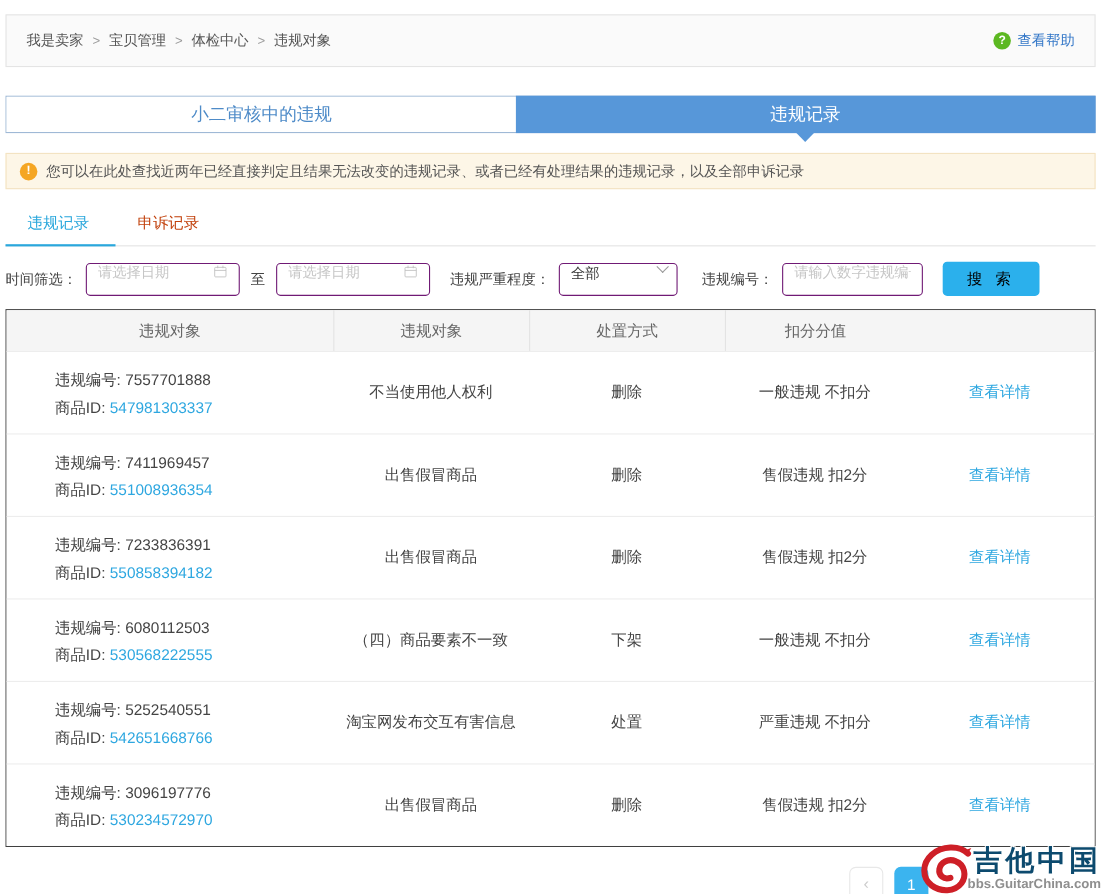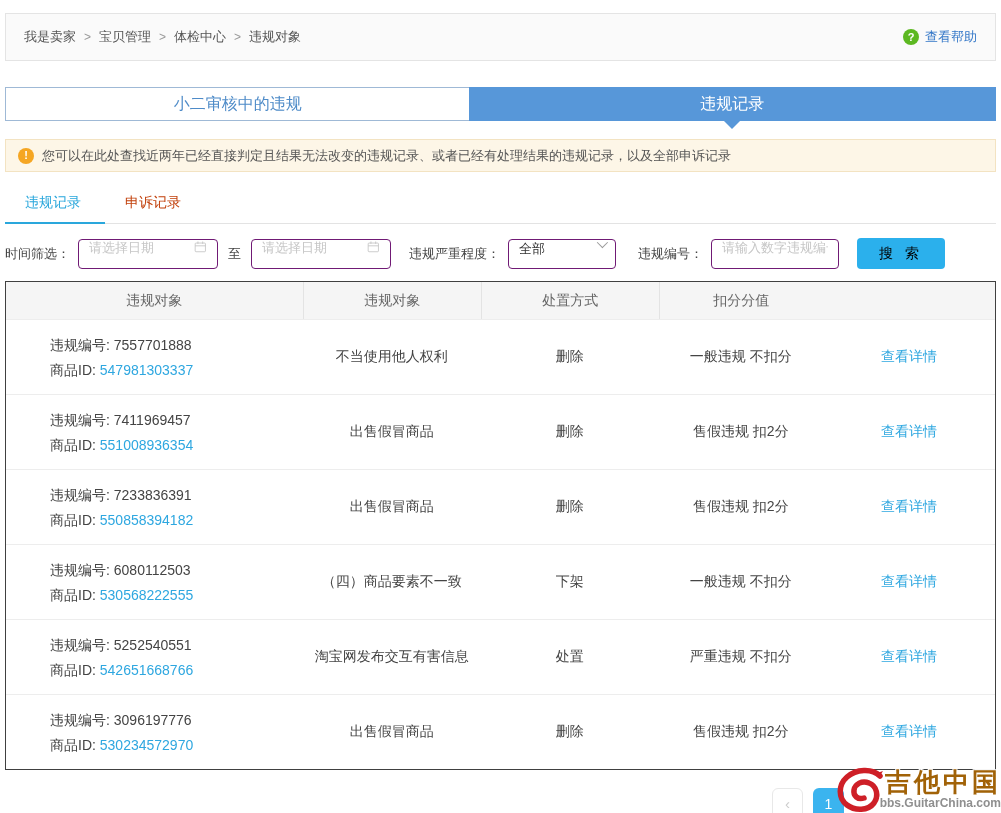--- a/index.html
+++ b/index.html
@@ -114,21 +114,21 @@
   .pg.prev { border: 1px solid #e8e8e8; color: #ccc; background: #fff; }
   .pg.cur { background: #3bb4ef; color: #fff; font-size: 14px; }
 
   
   .wm {
     position: absolute; right: 0; bottom: 0; display: flex; align-items: center;
     pointer-events: none;
   }
   .wm-text { display: flex; flex-direction: column; align-items: flex-end; margin-left: -6px; }
   .wm-title {
-    font-size: 26px; font-weight: bold; color: #a16207; letter-spacing: 3px; line-height: 26px;
+    font-size: 26px; font-weight: bold; color: #0c4a6e; letter-spacing: 3px; line-height: 26px;
     text-shadow: -1px -1px 0 #fff, 1px -1px 0 #fff, -1px 1px 0 #fff, 1px 1px 0 #fff;
     font-family: "Liberation Serif", "DejaVu Serif", serif;
   }
   .wm-sub {
     font-size: 12px; font-weight: bold; color: #8f8f8f; line-height: 14px;
     text-shadow: -1px -1px 0 #fff, 1px -1px 0 #fff, -1px 1px 0 #fff, 1px 1px 0 #fff;
   }
 </style>
 </head>
 <body>

